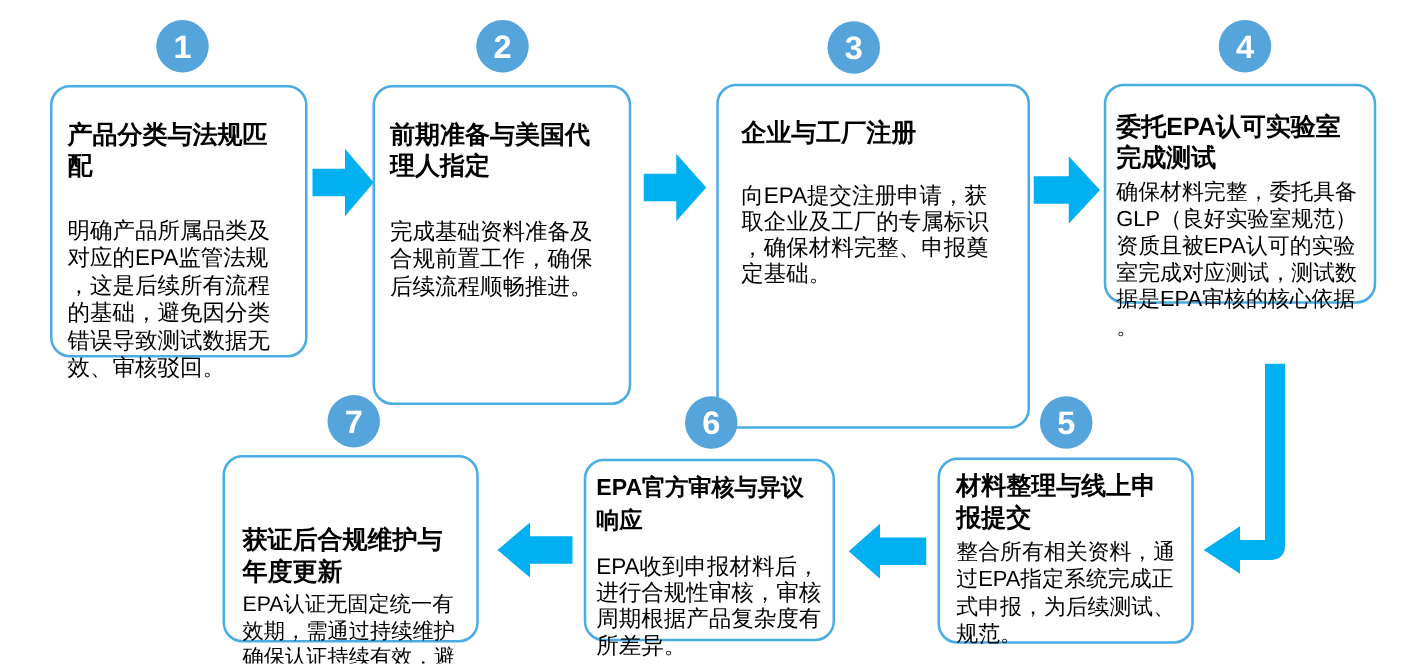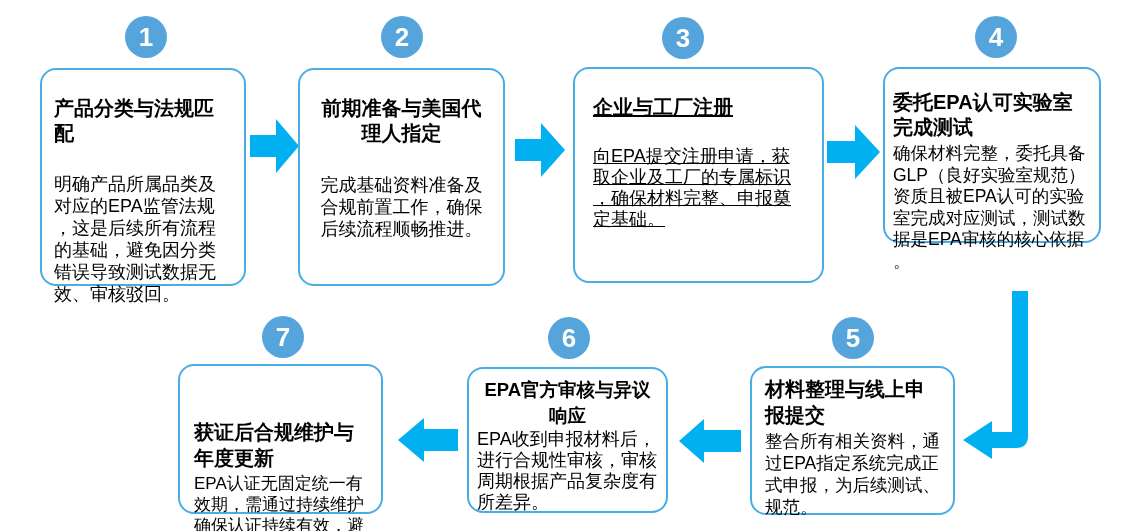--- a/index.html
+++ b/index.html
@@ -26,43 +26,43 @@
     border:2px solid var(--box-border-blue);border-radius:16px;box-sizing:border-box;
   }
   .title{font-weight:bold;color:var(--text-black);}
   .body{color:var(--text-black);line-break:anywhere;word-break:break-all;}
   
   .s1 .box{left:40px;top:68px;width:206px;height:218px;padding:26px 12px 0;}
   .s1 .badge{left:125px;top:16px;}
   .s1 .title{font-size:20px;line-height:25px;margin-bottom:27px;}
   .s1 .body{font-size:18px;line-height:22px;}
   
-  .s2 .box{left:298px;top:68px;width:207px;height:218px;padding:26px 12px 16px;text-align:center;}
+  .s2 .box{left:298px;top:68px;width:207px;height:256px;padding:26px 12px 16px;}
   .s2 .badge{left:381px;top:16px;}
   .s2 .title{font-size:20px;line-height:25px;margin-bottom:28px;}
   .s2 .body{font-size:18px;line-height:22px;}
   
-  .s3 .box{left:573px;top:67px;width:251px;height:216px;padding:26px 18px 0;text-decoration:underline;}
+  .s3 .box{left:573px;top:67px;width:251px;height:276px;padding:26px 18px 0;}
   .s3 .badge{left:662px;top:17px;}
   .s3 .title{font-size:20px;line-height:25px;margin-bottom:26px;}
   .s3 .body{font-size:18px;line-height:21px;}
   
   .s4 .box{left:883px;top:67px;width:218px;height:176px;padding:21px 8px 0;}
   .s4 .badge{left:975px;top:16px;}
   .s4 .title{font-size:20px;line-height:25px;margin-bottom:3px;}
   .s4 .body{font-size:17.5px;line-height:21.5px;}
   
   .s5 .box{left:750px;top:366px;width:205px;height:149px;padding:8px 13px 0;}
   .s5 .badge{left:832px;top:317px;}
   .s5 .title{font-size:20px;line-height:26px;margin-bottom:2px;}
   .s5 .body{font-size:17.5px;line-height:22px;}
   
   .s6 .box{left:467px;top:367px;width:201px;height:146px;padding:8px 8px 0;}
   .s6 .badge{left:548px;top:317px;}
-  .s6 .title{font-size:18.5px;line-height:26px;margin-bottom:0;text-align:center;}
+  .s6 .title{font-size:18.5px;line-height:26px;margin-bottom:14px;}
   .s6 .body{font-size:18px;line-height:21px;}
   
   .s7 .box{left:178px;top:364px;width:205px;height:150px;padding:8px 14px 0;}
   .s7 .badge{left:262px;top:316px;}
   .s7 .title{font-size:20px;line-height:26px;margin-bottom:2px;margin-top:45px;}
   .s7 .body{font-size:17px;line-height:21px;}
 </style>
 </head>
 <body>
 

